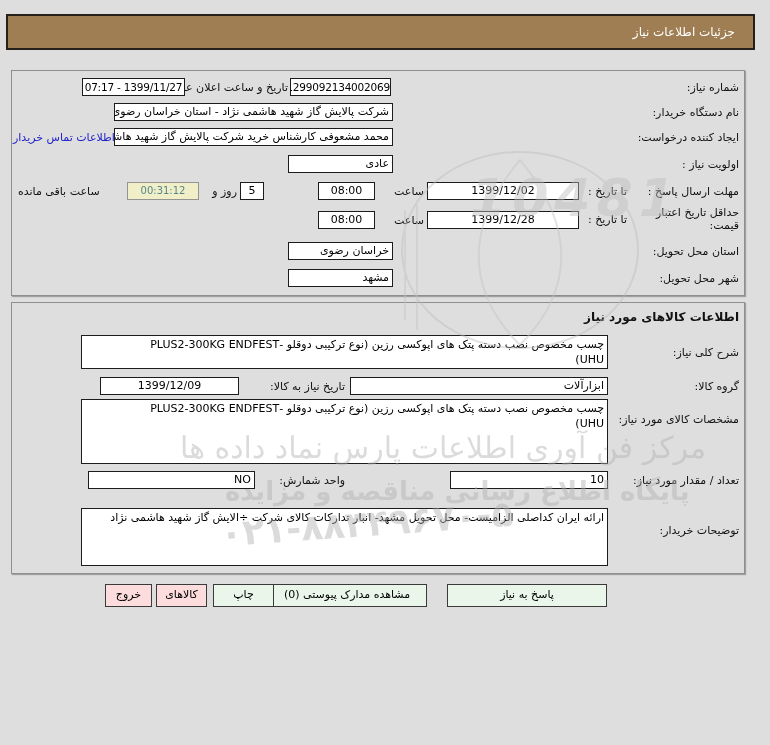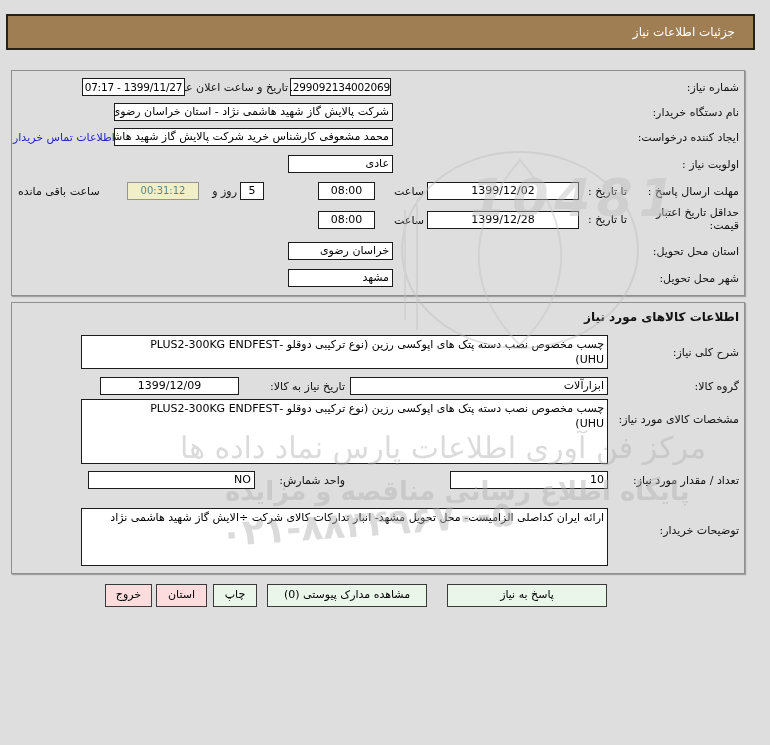--- a/index.html
+++ b/index.html
@@ -113,22 +113,22 @@
 <div class="lbl" style="right:31px;top:474px;">تعداد / مقدار مورد نیاز:</div>
 <div class="box right" style="left:450px;top:471px;width:150px;">10</div>
 <div class="lbl" style="right:425px;top:474px;">واحد شمارش:</div>
 <div class="box right" style="left:88px;top:471px;width:159px;">NO</div>
 
 <div class="lbl" style="right:31px;top:524px;text-align:right;">توضیحات خریدار:</div>
 <div class="area" style="left:81px;top:508px;width:519px;height:54px;">ارائه ایران کداصلی الزامیست- محل تحویل مشهد- انبار تدارکات کالای شرکت ÷الایش گاز شهید هاشمی نژاد</div>
 
 <div class="btn green" style="left:447px;width:160px;">پاسخ به نیاز</div>
 <div class="btn green" style="left:267px;width:160px;">مشاهده مدارک پیوستی (0)</div>
-<div class="btn green" style="left:213px;width:44px;">چاپ</div>
-<div class="btn pink" style="left:156px;width:51px;">استان</div>
+<div class="btn green" style="left:213px;width:61px;">چاپ</div>
+<div class="btn pink" style="left:156px;width:51px;">کالاهای</div>
 <div class="btn pink" style="left:105px;width:47px;">خروج</div>
 
 <div class="wm-layer">
   <svg width="300" height="230" style="position:absolute;left:370px;top:130px;">
     <ellipse cx="150" cy="120" rx="118" ry="98" fill="none" stroke="#bdbdbd" stroke-width="2"></ellipse>
     <path d="M150 30 C 95 95, 95 160, 150 215 C 205 160, 205 95, 150 30 Z" fill="none" stroke="#c4c4c4" stroke-width="2"></path>
     <line x1="35" y1="80" x2="35" y2="190" stroke="#c4c4c4" stroke-width="2"></line>
     <line x1="47" y1="70" x2="47" y2="200" stroke="#c4c4c4" stroke-width="2"></line>
   </svg>
   <div class="wm ghostnum" style="left:470px;top:168px;font-size:52px;">10481</div>

